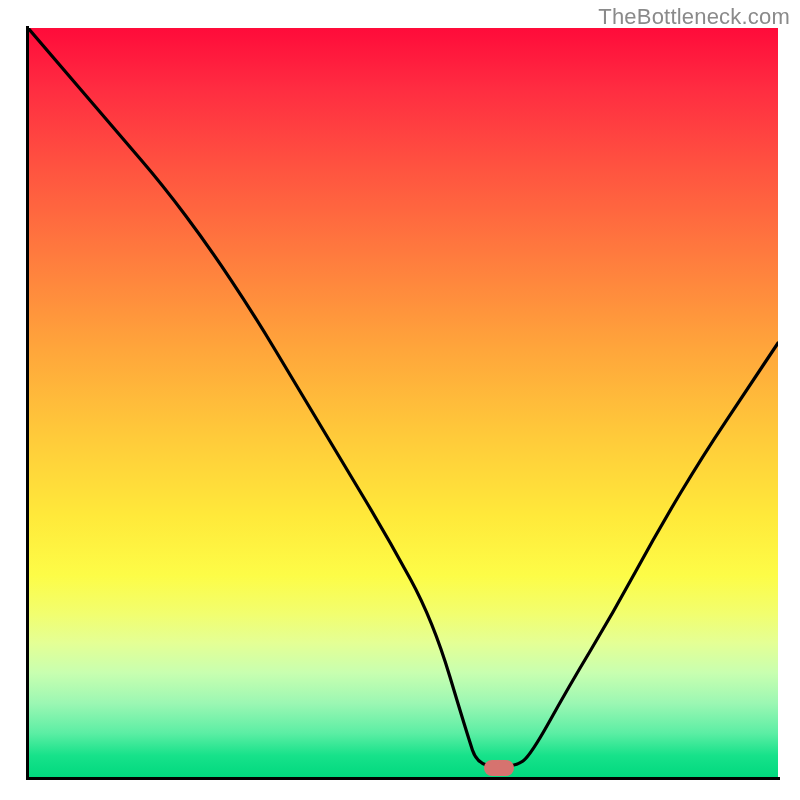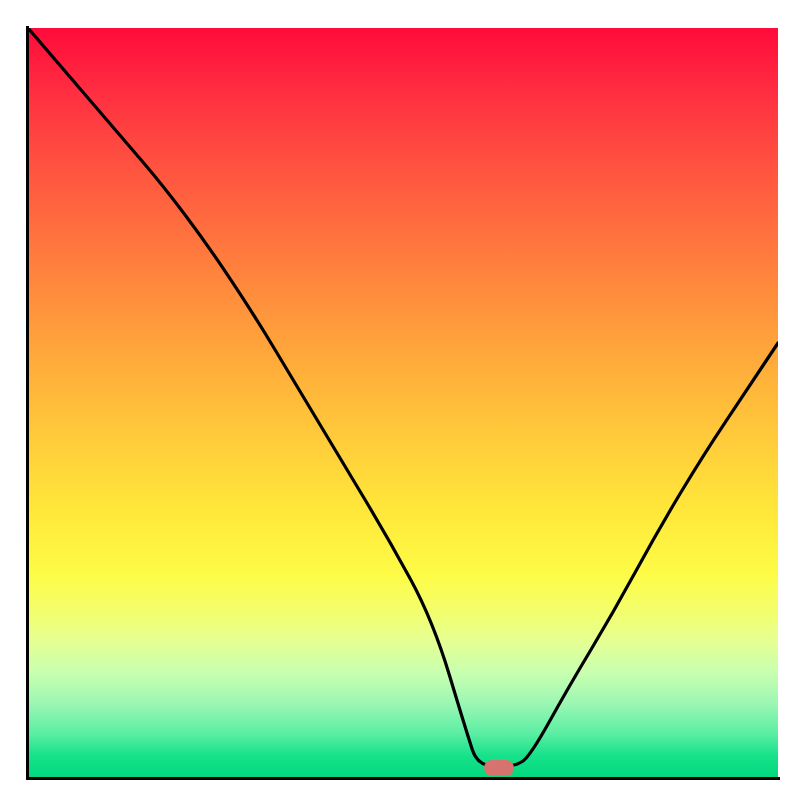--- a/index.html
+++ b/index.html
@@ -81,13 +81,14 @@
 
   <svg class="curve" viewBox="0 0 750 750" preserveAspectRatio="none">
     <path id="curve-path" fill="none" stroke-width="3.2" stroke-linecap="round" stroke="#000000" d="M 0.0 0.0 Q 45.0 52.5 67.5 78.7 Q 90.0 105.0 112.5 131.3 Q 135.0 157.5 157.5 187.5 Q 180.0 217.5 202.5 251.3 Q 225.0 285.0 247.5 322.5 Q 270.0 360.0 292.5 397.5 Q 315.0 435.0 337.5 472.5 Q 360.0 510.0 382.5 551.3 Q 405.0 592.5 421.9 648.8 Q 438.8 705.0 444.4 721.9 Q 450.0 738.8 468.8 738.8 Q 487.5 738.8 495.0 733.1 Q 502.5 727.5 521.3 693.8 Q 540.0 660.0 562.5 622.5 Q 585.0 585.0 607.5 543.8 Q 630.0 502.5 652.5 465.0 Q 675.0 427.5 697.5 393.8 Q 720.0 360.0 735.0 337.5 T 750.0 315.0"></path>
   </svg>
 
   <div id="marker" class="marker" background="#d6736f" style="left: 484px; top: 760.25px;"></div>
 
   <div class="axis axis-y"></div>
   <div class="axis axis-x"></div>
 
+  <div class="watermark">TheBottleneck.com</div>
 </div>
 
 </body></html>

